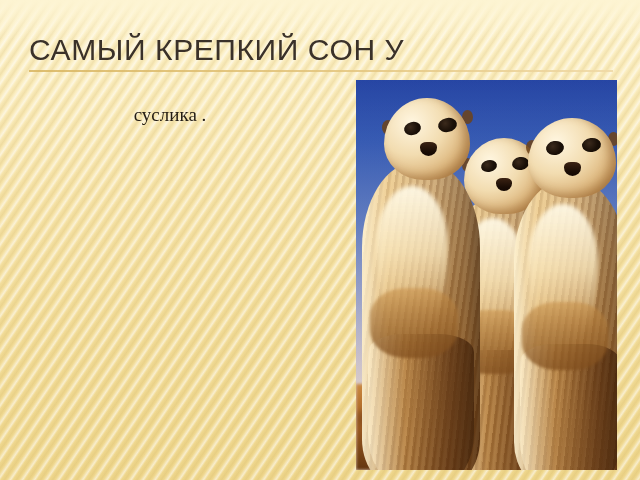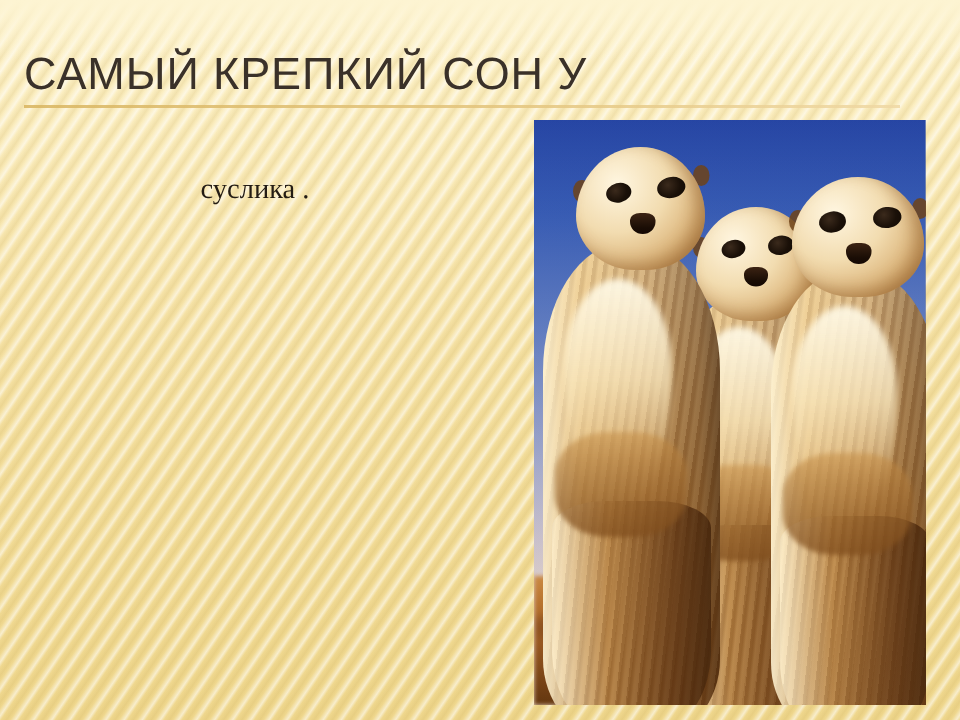--- a/index.html
+++ b/index.html
@@ -41,21 +41,21 @@
   #slide::before{
     content:"";
     position:absolute; left:0; right:0; top:0; height:40px;
     background:linear-gradient(to bottom,#fdf4d2 0%, rgba(253,244,210,0.0) 100%);
     pointer-events:none;
   }
 
   
   #title-block {
     position:absolute;
-    left:16px; top:34px; width:584px;
+    left:29px; top:34px; width:584px;
   }
   #title-text {
     font-family:"Liberation Sans", sans-serif;
     font-size:30px;
     line-height:32px;
     letter-spacing:0.6px;
     font-weight:400;
     color:#3a3129;
     text-transform:uppercase;
     white-space:nowrap;
@@ -63,21 +63,21 @@
   #title-rule {
     position:absolute;
     left:0; top:36px; width:584px; height:2px;
     background:linear-gradient(to right,#d8b45e 0%, #e3c47c 55%, #efd8a4 100%);
     opacity:.85;
   }
 
   
   #body-col {
     position:absolute;
-    left:10px; top:112px;
+    left:10px; top:100px;
     width:320px;
   }
   .para {
     font-family:"Liberation Serif", serif;
     font-size:19px;
     line-height:29px;
     color:#231c14;
   }
   #para-lead {
     text-align:center;

